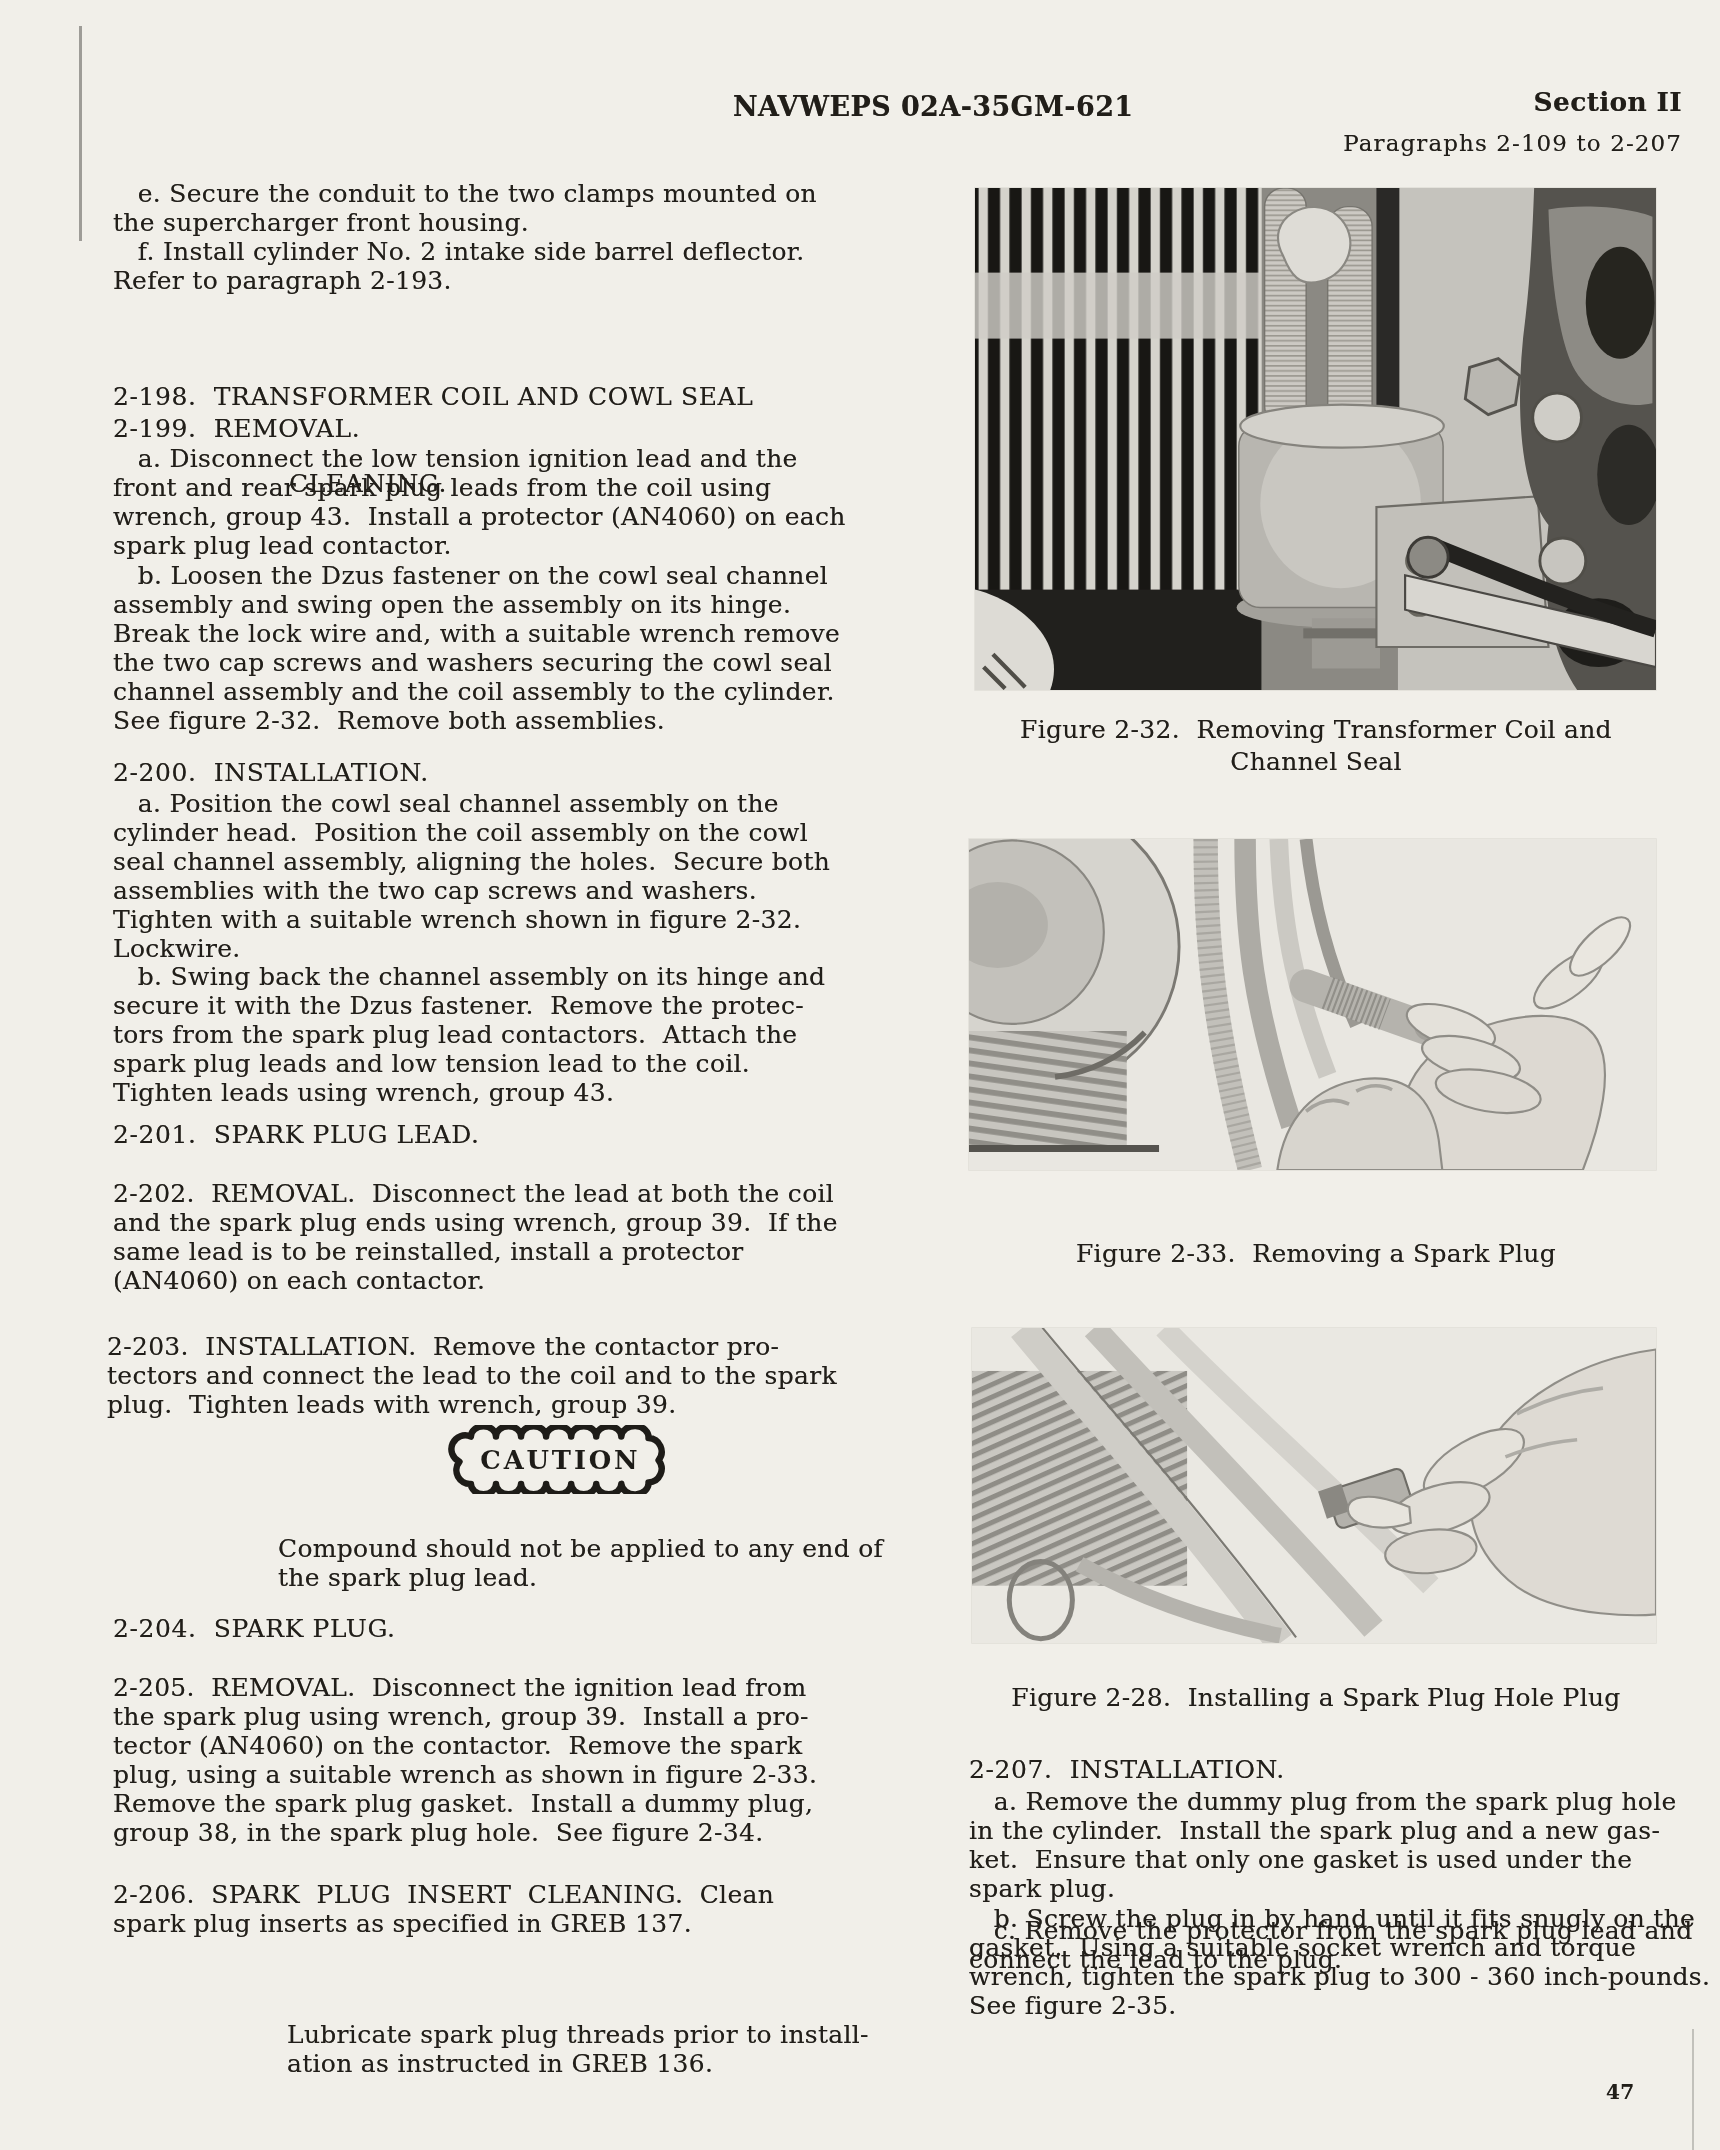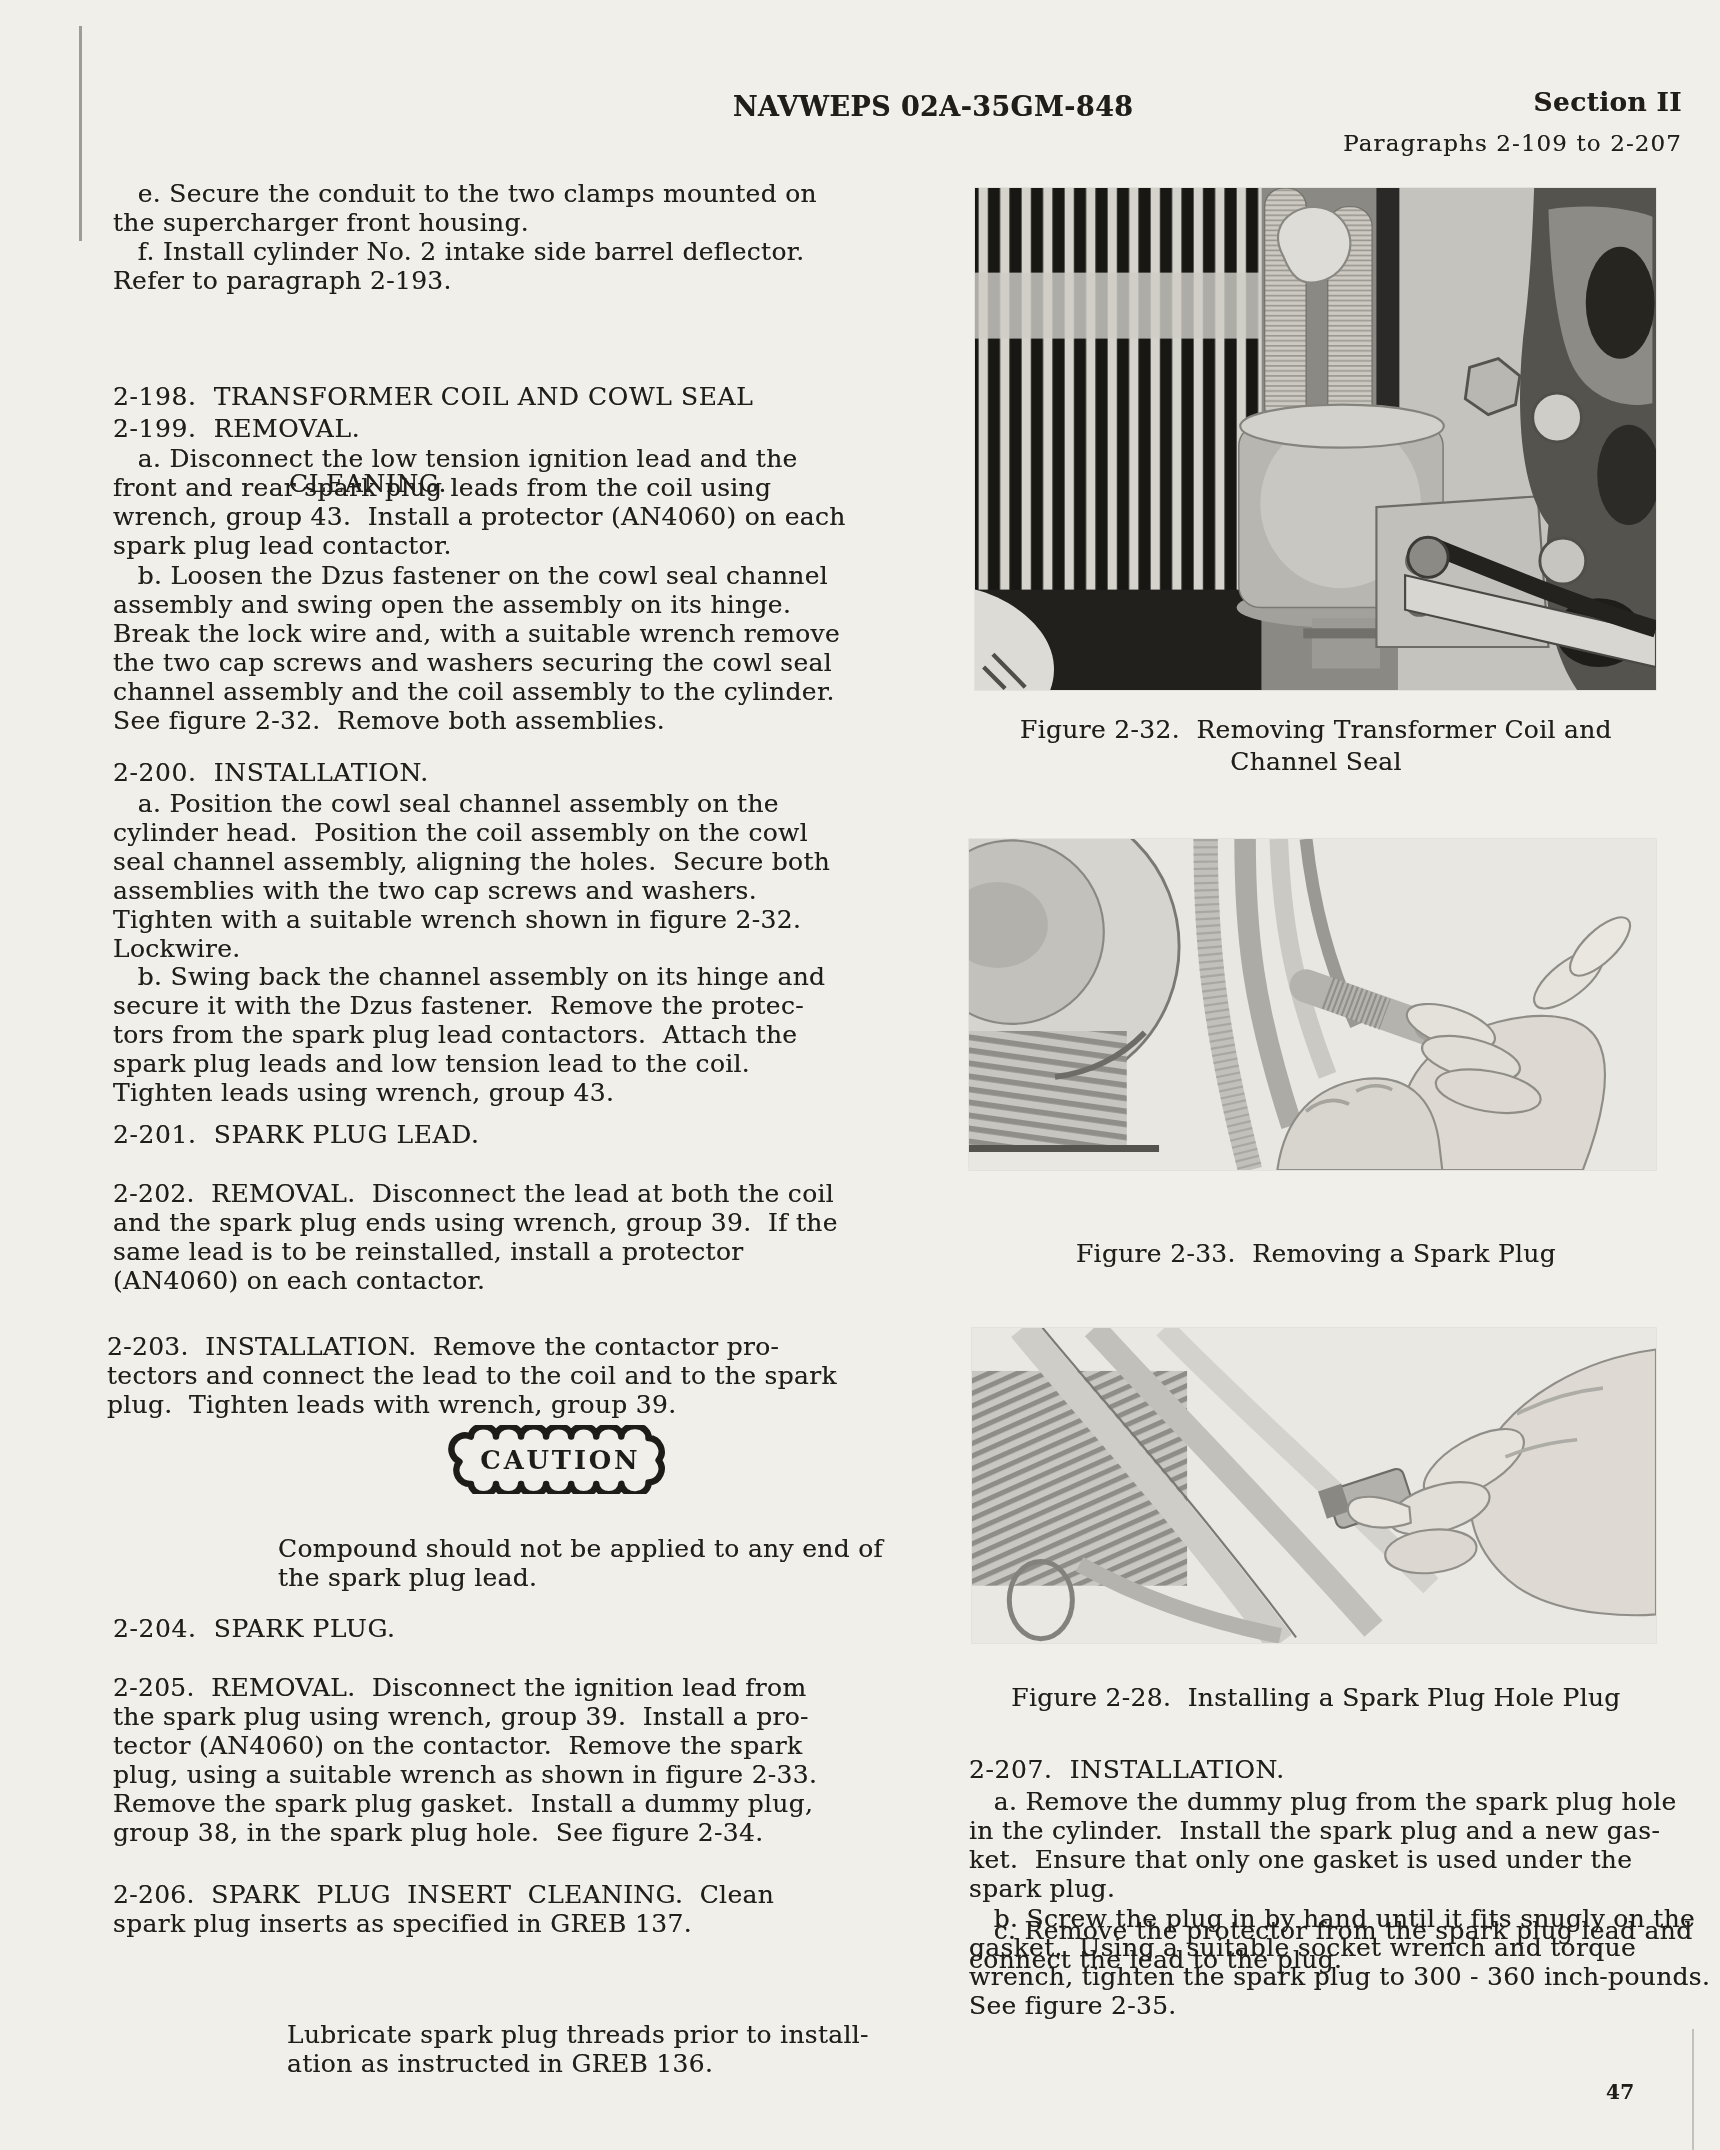--- a/index.html
+++ b/index.html
@@ -29,21 +29,21 @@
   .pagenum{font-weight:600;font-size:20px;}
 </style>
 </head>
 <body>
 
 <div class="page">
 
   <div class="artifact" style="left:79px;top:26px;width:2.9px;height:215px;"></div>
   <div class="artifact-r" style="left:1692px;top:2029px;width:2.2px;height:122px;"></div>
 
-  <div class="t docno" style="left:733px;top:92px;">NAVWEPS 02A-35GM-848</div>
+  <div class="t docno" style="left:733px;top:92px;">NAVWEPS 02A-35GM-621</div>
   <div class="t secII" style="left:972px;top:87px;width:710px;text-align:right;">Section II</div>
   <div class="t pararange" style="left:972px;top:129px;width:710px;text-align:right;">Paragraphs 2-109 to 2-207</div>
 
   <div class="t" style="left:113px;top:179px;width:832px;">   e. Secure the conduit to the two clamps mounted on
 the supercharger front housing.
    f. Install cylinder No. 2 intake side barrel deflector.
 Refer to paragraph 2-193.</div>
 
   <div class="t heading" style="left:113px;top:324px;width:832px;">
     <div>2-198.  TRANSFORMER COIL AND COWL SEAL</div>

